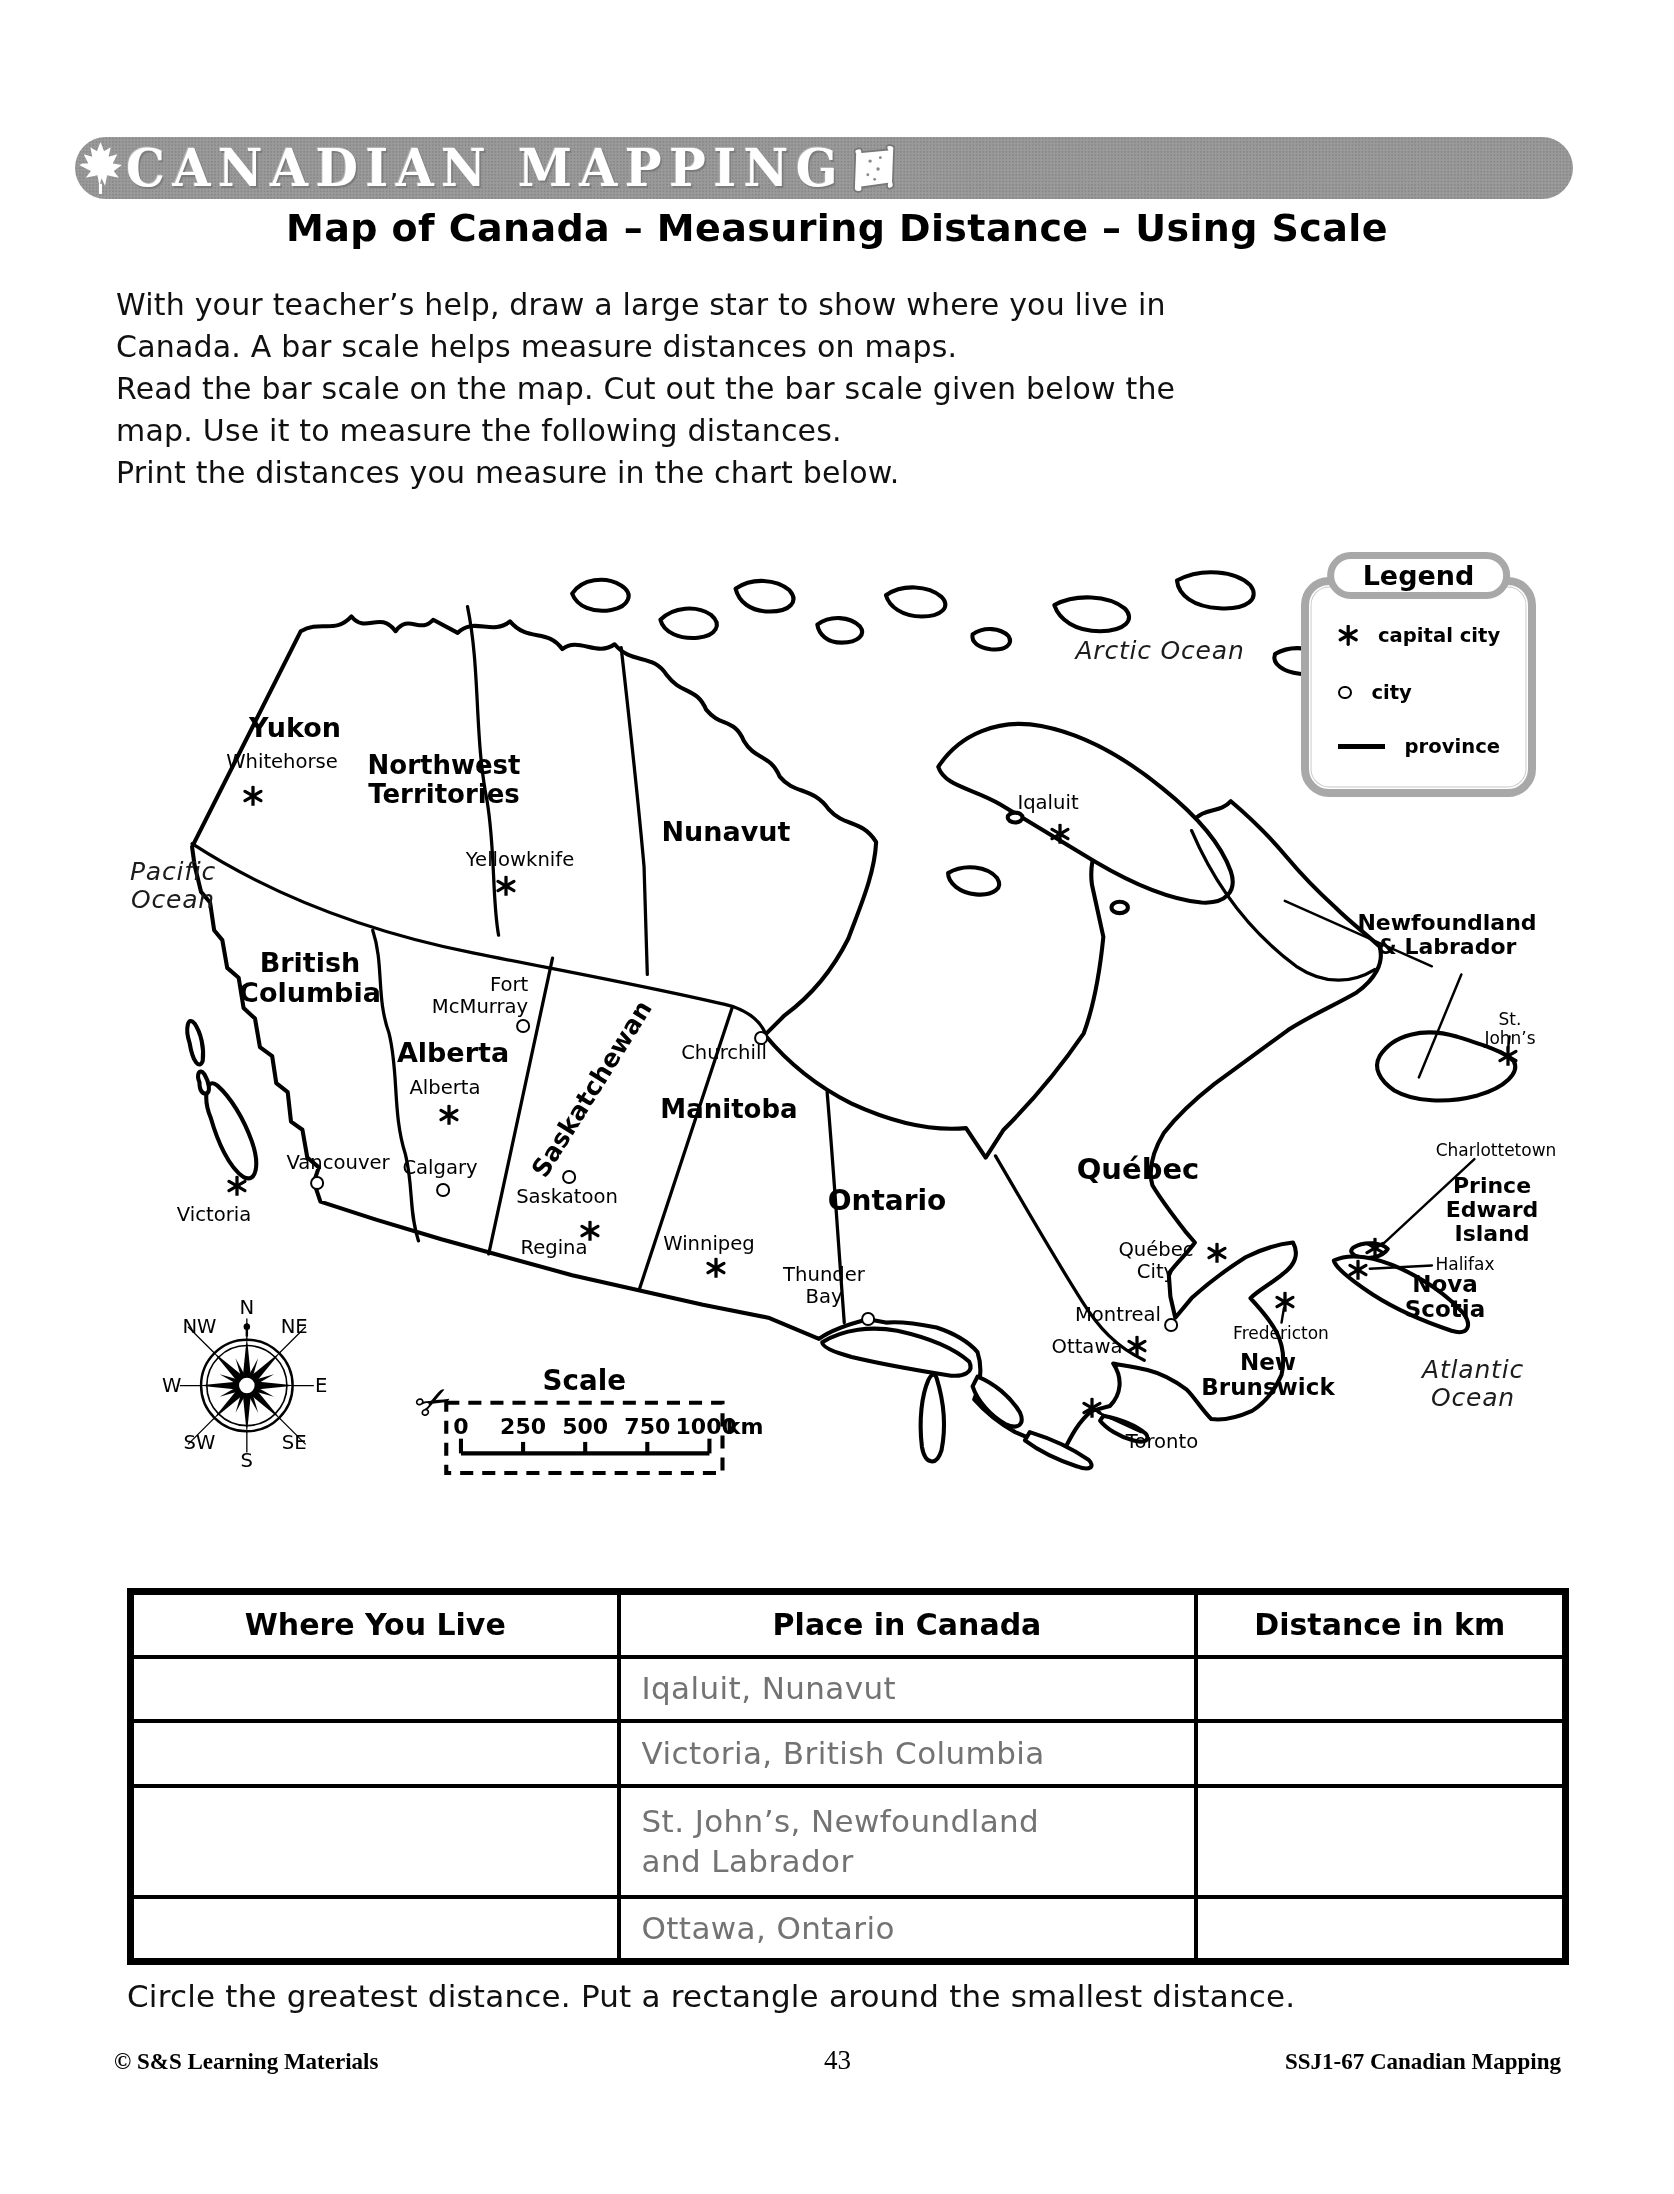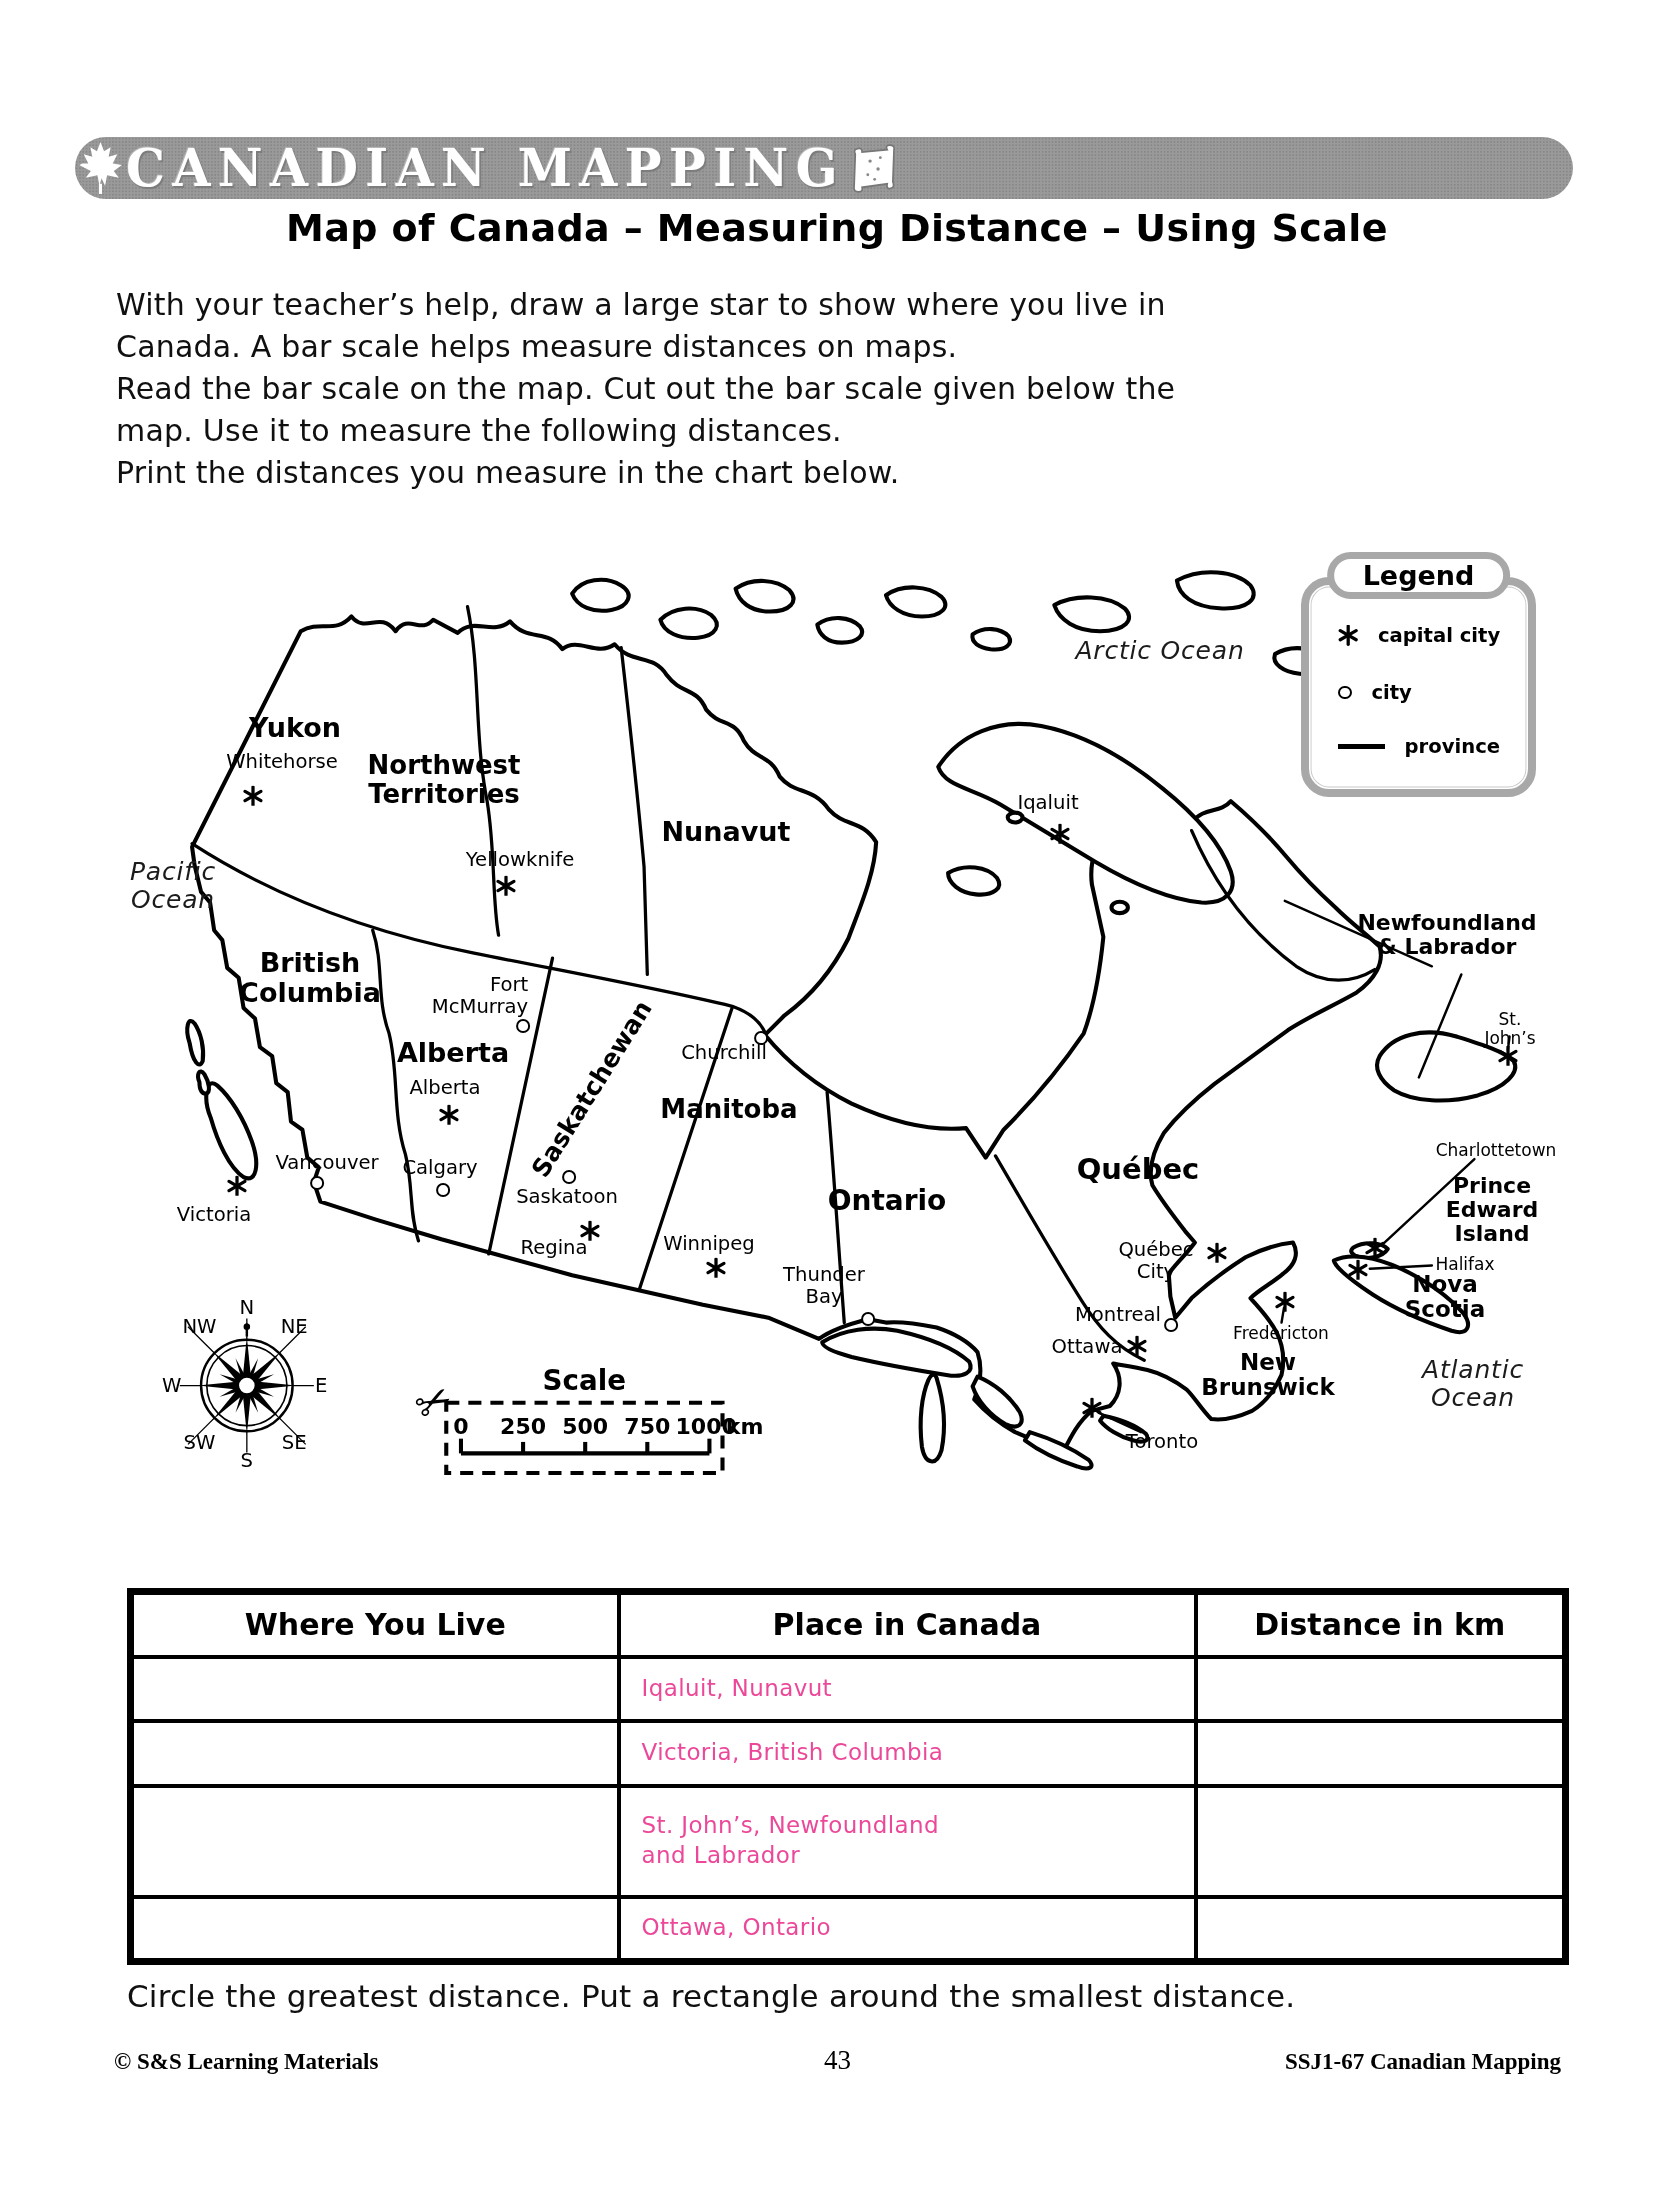--- a/index.html
+++ b/index.html
@@ -45,21 +45,21 @@
   
   .geo text{font-family:"DejaVu Sans",sans-serif}
 
   
   .disttable{position:absolute;left:127px;top:1588px;border-collapse:collapse;table-layout:fixed}
   .disttable td,.disttable th{border:4.1px solid #000;background:#fff;font-weight:400}
   .disttable tr:first-child th{border-top-width:7.4px;font-size:30px;font-weight:700;text-align:center}
   .disttable tr:last-child td{border-bottom-width:7.4px}
   .disttable td:first-child,.disttable th:first-child{border-left-width:7.4px}
   .disttable td:last-child,.disttable th:last-child{border-right-width:7.4px}
-  .disttable td{font-size:23px;color:#ec4899;letter-spacing:0.4px;white-space:pre-line;line-height:1.3}
+  .disttable td{font-size:31px;color:#737373;letter-spacing:0.4px;white-space:pre-line;line-height:1.3}
   .disttable td.place{padding-left:21px}
   .disttable tr{height:65px}
 
   .closing{position:absolute;left:127px;top:1978px;font-size:31px;color:#101010;letter-spacing:0.2px}
 
   
   .footer{position:absolute;left:114px;top:2045px;width:1447px;display:flex;align-items:baseline;
           font-family:"Liberation Serif","DejaVu Serif",serif}
   .footer .fl{font-weight:700;font-size:23px;width:491px;text-align:left}
   .footer .fc{font-weight:400;font-size:27px;flex:1;text-align:center}
@@ -251,21 +251,21 @@
         <div class="maplabel city" style="left: 934px; top: 247px;">Iqaluit</div>
         <div class="maplabel prov" style="left: 196px; top: 422px; font-size: 27px;">British
 Columbia</div>
         <div class="maplabel city" style="left: 366px; top: 440px; text-align: right;">Fort
 McMurray</div>
         <div class="maplabel prov" style="left: 339px; top: 497px; font-size: 27px;">Alberta</div>
         <div class="maplabel city" style="left: 331px; top: 532px;">Alberta</div>
         <div class="maplabel prov" style="left: 478px; top: 533px; font-size: 25px; transform: translate(-50%, -50%) rotate(-58deg);">Saskatchewan</div>
         <div class="maplabel city" style="left: 610px; top: 497px;">Churchill</div>
         <div class="maplabel prov" style="left: 615px; top: 553px; font-size: 26px;">Manitoba</div>
-        <div class="maplabel city" style="left: 213px; top: 607px;">Vancouver</div>
+        <div class="maplabel city" style="left: 224px; top: 607px;">Vancouver</div>
         <div class="maplabel city" style="left: 326px; top: 612px;">Calgary</div>
         <div class="maplabel city" style="left: 100px; top: 659px;">Victoria</div>
         <div class="maplabel city" style="left: 453px; top: 641px;">Saskatoon</div>
         <div class="maplabel city" style="left: 440px; top: 692px;">Regina</div>
         <div class="maplabel city" style="left: 595px; top: 688px;">Winnipeg</div>
         <div class="maplabel prov" style="left: 773px; top: 645px; font-size: 28px;">Ontario</div>
         <div class="maplabel prov" style="left: 1024px; top: 614px; font-size: 29px;">Québec</div>
         <div class="maplabel city" style="left: 710px; top: 730px;">Thunder
 Bay</div>
         <div class="maplabel city" style="left: 1042px; top: 705px;">Québec

